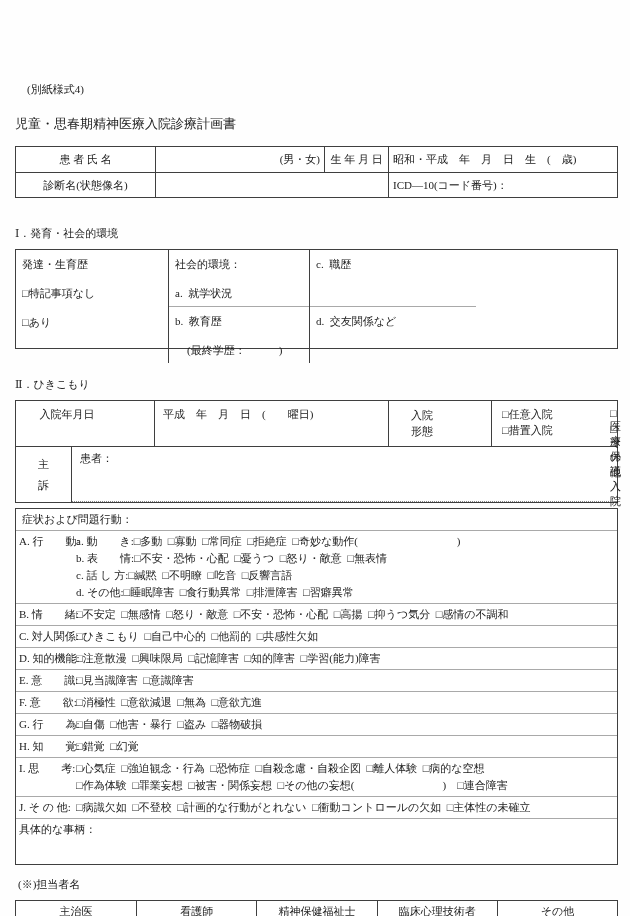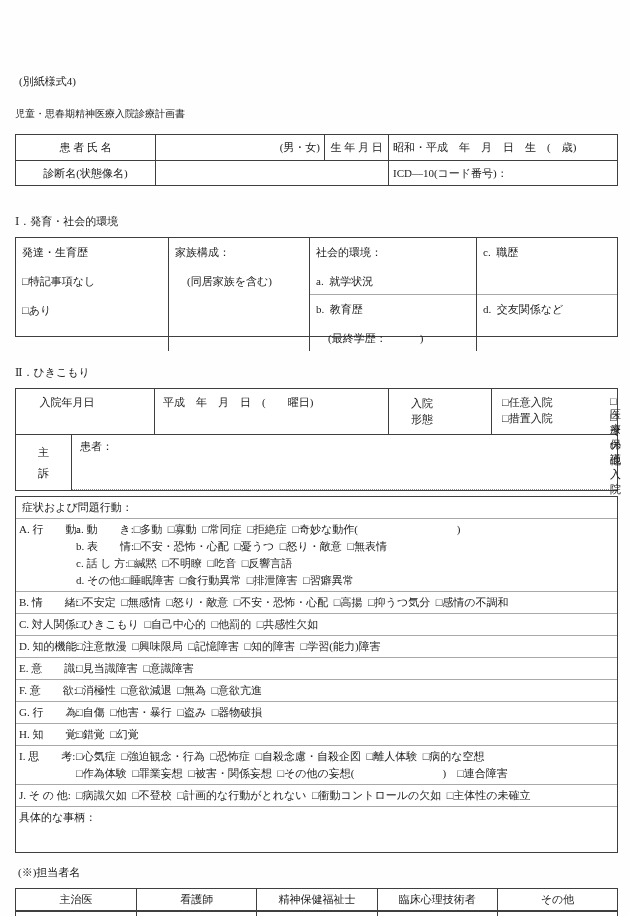--- a/index.html
+++ b/index.html
@@ -11,22 +11,22 @@
   html,body{margin:0;padding:0;}
   body{
     width:630px;height:916px;overflow:hidden;background:#fff;
     font-family:"Liberation Serif","DejaVu Serif",serif;
     font-size:11px;color:var(--ink);
     -webkit-font-smoothing:antialiased;
   }
   .sheet{width:630px;height:916px;background:var(--paper);box-sizing:border-box;padding:70px 12px 0 15px;}
   .pre{white-space:pre;}
 
-  .form-note{margin:4px;}
-  .doc-title{margin:18px 0 0 0;font-size:10px;}
+  .form-note{margin:12px;}
+  .doc-title{margin:18px 0 0 0;font-size:13px;}
 
   
   .tbl{box-sizing:border-box;border:1px solid var(--line-dark);background:#fff;}
   .tbl *{box-sizing:border-box;}
 
   
   .pt{margin-top:13px;display:grid;grid-template-columns:139px 169px 64px 1fr;}
   .pt .cell{border-left:1px solid var(--line-dark);display:flex;align-items:center;height:25px;padding:0 4px;}
   .pt .cell.first{border-left:none;}
   .pt .r2{border-top:1px solid var(--line-dark);}
@@ -103,24 +103,20 @@
       </div>
   </div>
 
   <p class="sec-heading">Ⅰ．発育・社会的環境</p>
   <div class="tbl s1">
     <div class="col first">
       <div class="line">発達・生育歴</div>
       <div class="line gap">□特記事項なし</div>
       <div class="line gap">□あり</div>
     </div>
-    <div class="col">
-      <div class="line">家族構成：</div>
-      <div class="line gap indent">(同居家族を含む)</div>
-    </div>
     <div class="col split">
       <div class="half top">
         <div class="line">社会的環境：</div>
         <div class="line gap pre">a.  就学状況</div>
       </div>
       <div class="half">
         <div class="line pre">b.  教育歴</div>
         <div class="line gap indent pre">(最終学歴：　　　)</div>
       </div>
     </div>

